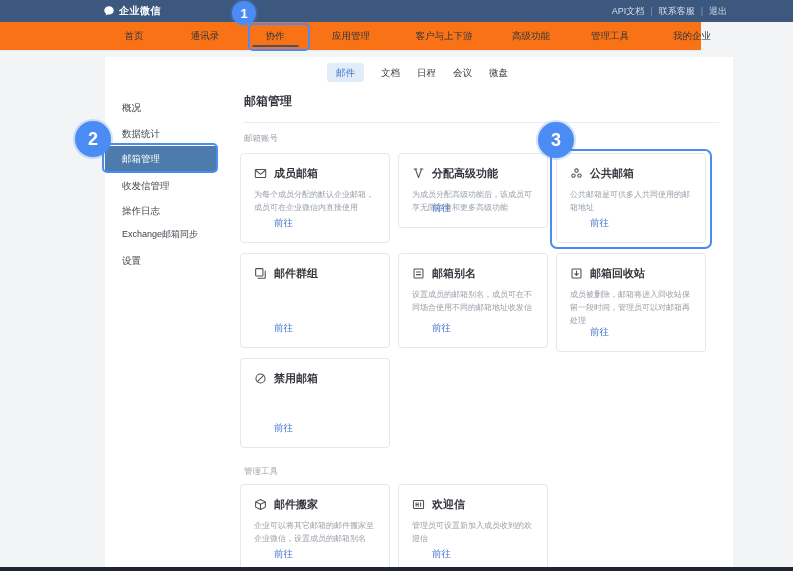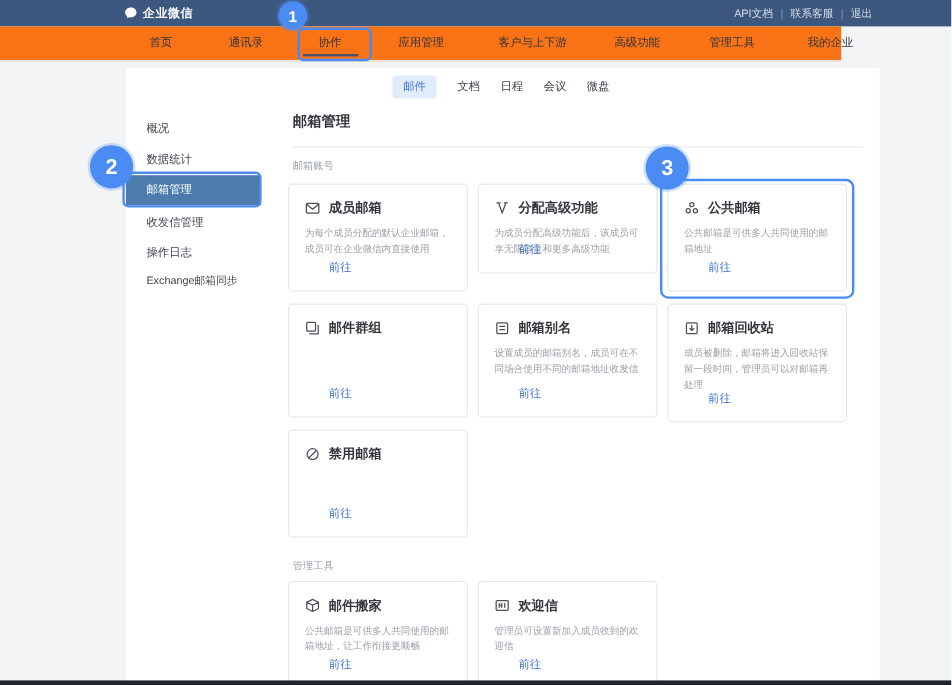--- a/index.html
+++ b/index.html
@@ -100,20 +100,21 @@
     <span class="tab" data-interactable="true">会议</span>
     <span class="tab" data-interactable="true">微盘</span>
   </div>
 
   <div class="side-item" style="top:95px" data-interactable="true">概况</div>
   <div class="side-item" style="top:121px" data-interactable="true">数据统计</div>
   <div class="side-item active" style="top:146px" data-interactable="true">邮箱管理</div>
   <div class="side-item" style="top:198px" data-interactable="true">操作日志</div>
   <div class="side-item" style="top:173px" data-interactable="true">收发信管理</div>
   <div class="side-item" style="top:222px;font-size:9px" data-interactable="true">Exchange邮箱同步</div>
+  <div class="side-item" style="top:248px" data-interactable="true">设置</div>
 
   <div class="page-title" data-interactable="false">邮箱管理</div>
   <div class="title-divider" data-interactable="false"></div>
   <div class="section-label" style="top:133px" data-interactable="false">邮箱账号</div>
 
   <div class="card" style="left:240px;top:153px;height:90px" data-interactable="true">
     <div class="card-head">
       <svg class="icon" width="13" height="13" viewBox="0 0 16 16" data-interactable="false">
         <rect x="1.6" y="3" width="12.8" height="10" rx="1"></rect>
           <path d="M2 4 L8 9 L14 4"></path>
@@ -196,21 +197,21 @@
 
   <div class="section-label" style="top:466px" data-interactable="false">管理工具</div>
 
   <div class="card" style="left:240px;top:484px;height:92px" data-interactable="true">
     <div class="card-head">
       <svg class="icon" width="13" height="13" viewBox="0 0 16 16" data-interactable="false">
         <path d="M8 1.8 L14 4.8 V11.2 L8 14.2 L2 11.2 V4.8 Z M2 4.8 L8 7.8 L14 4.8 M8 7.8 V14.2"></path>
       </svg>
       <span class="card-title" data-interactable="false">邮件搬家</span>
     </div>
-    <div class="card-desc" data-interactable="false">公共邮箱是可供多人共同使用的邮箱地址，让工作衔接更顺畅</div>
+    <div class="card-desc" data-interactable="false">企业可以将其它邮箱的邮件搬家至企业微信，设置成员的邮箱别名</div>
     <span class="card-link" style="bottom:14px" data-interactable="true">前往</span>
   </div>
 
   <div class="card" style="left:398px;top:484px;height:92px" data-interactable="true">
     <div class="card-head">
       <svg class="icon" width="13" height="13" viewBox="0 0 16 16" data-interactable="false">
         <rect x="1.8" y="3" width="12.4" height="10" rx="1"></rect>
           <path d="M5 6 v4 M7.6 6 v4 M5 8 h2.6 M10.6 6 v4"></path>
       </svg>
       <span class="card-title" data-interactable="false">欢迎信</span>

